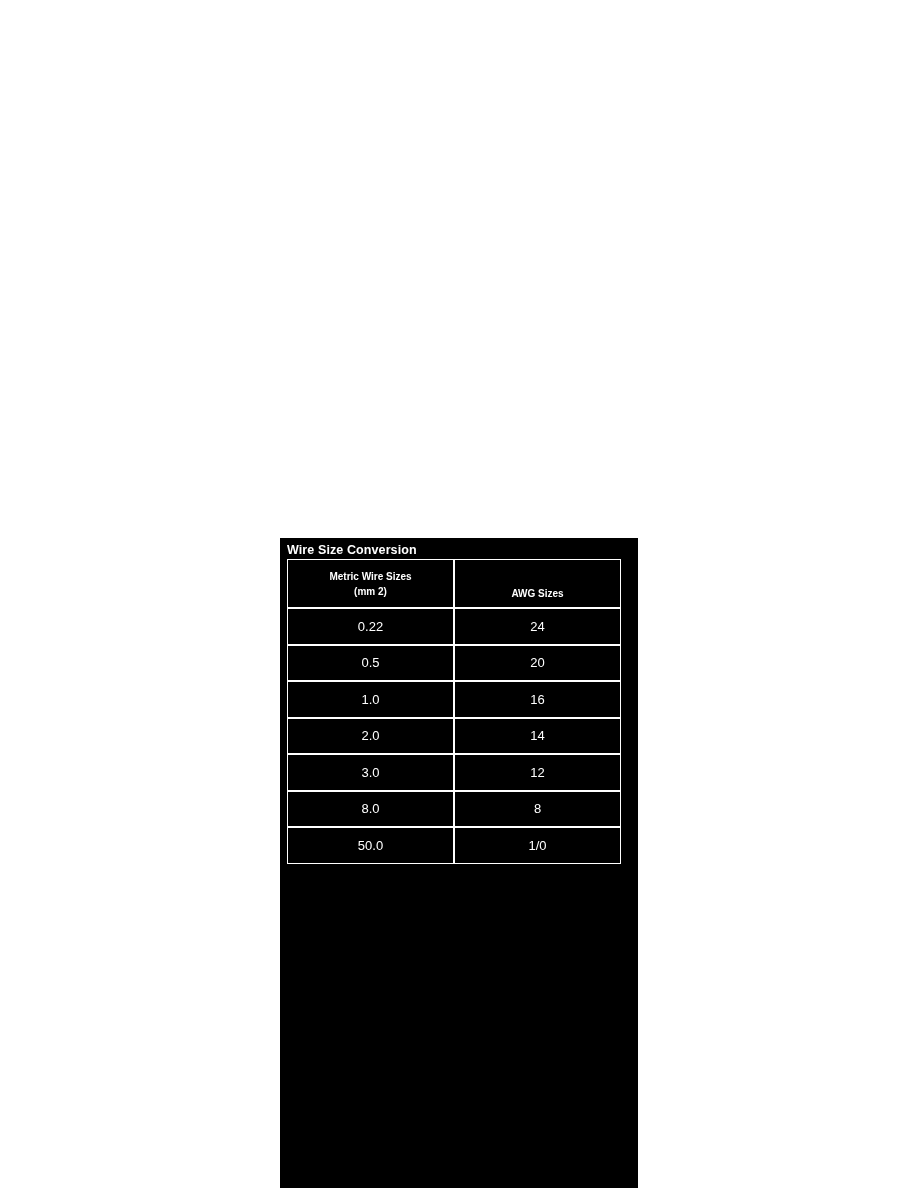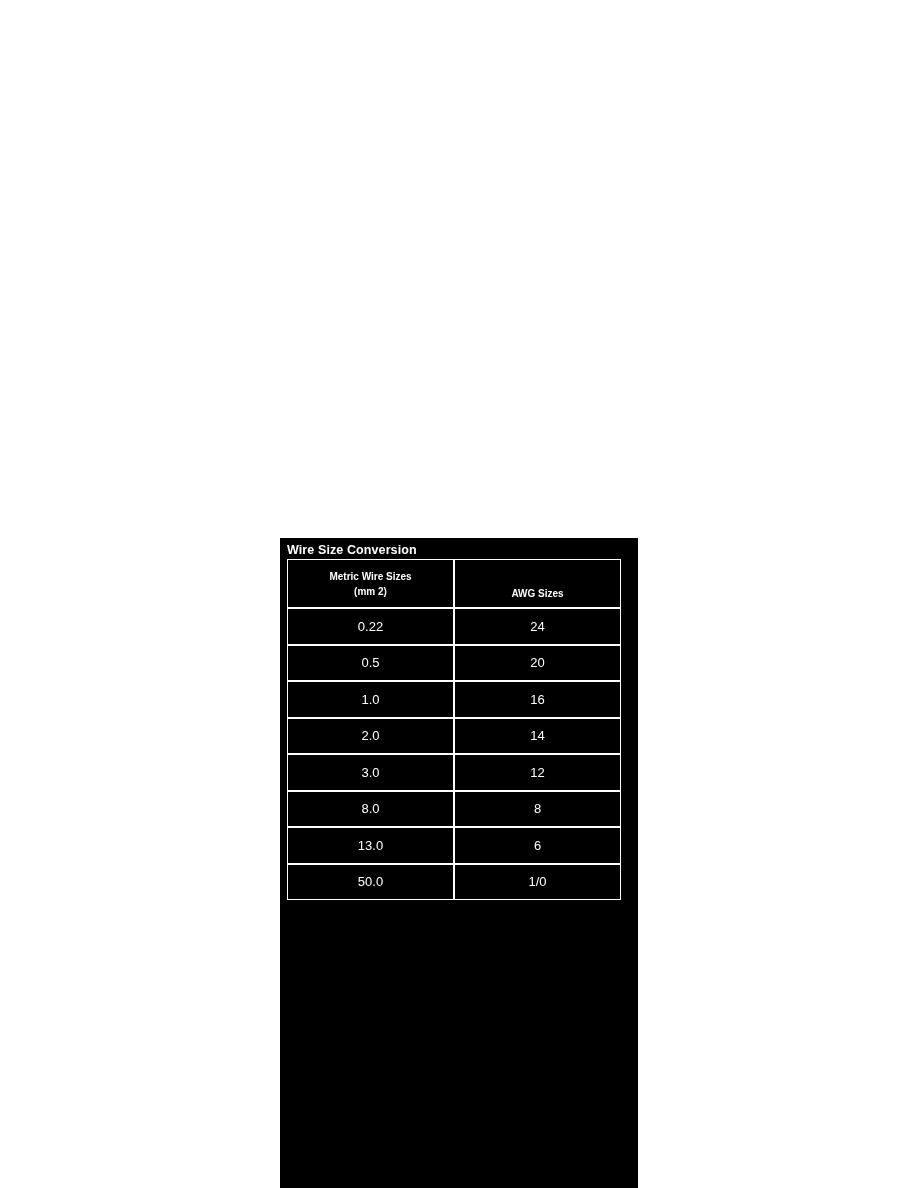--- a/index.html
+++ b/index.html
@@ -122,23 +122,19 @@
         </tr>
         <tr>
           <td>3.0</td>
           <td>12</td>
         </tr>
         <tr>
           <td>8.0</td>
           <td>8</td>
         </tr>
         <tr>
-          <td>13.0</td>
-          <td>6</td>
-        </tr>
-        <tr>
           <td>50.0</td>
           <td>1/0</td>
         </tr>
       </tbody>
   </table>
 
 </div>
 
 </body></html>

